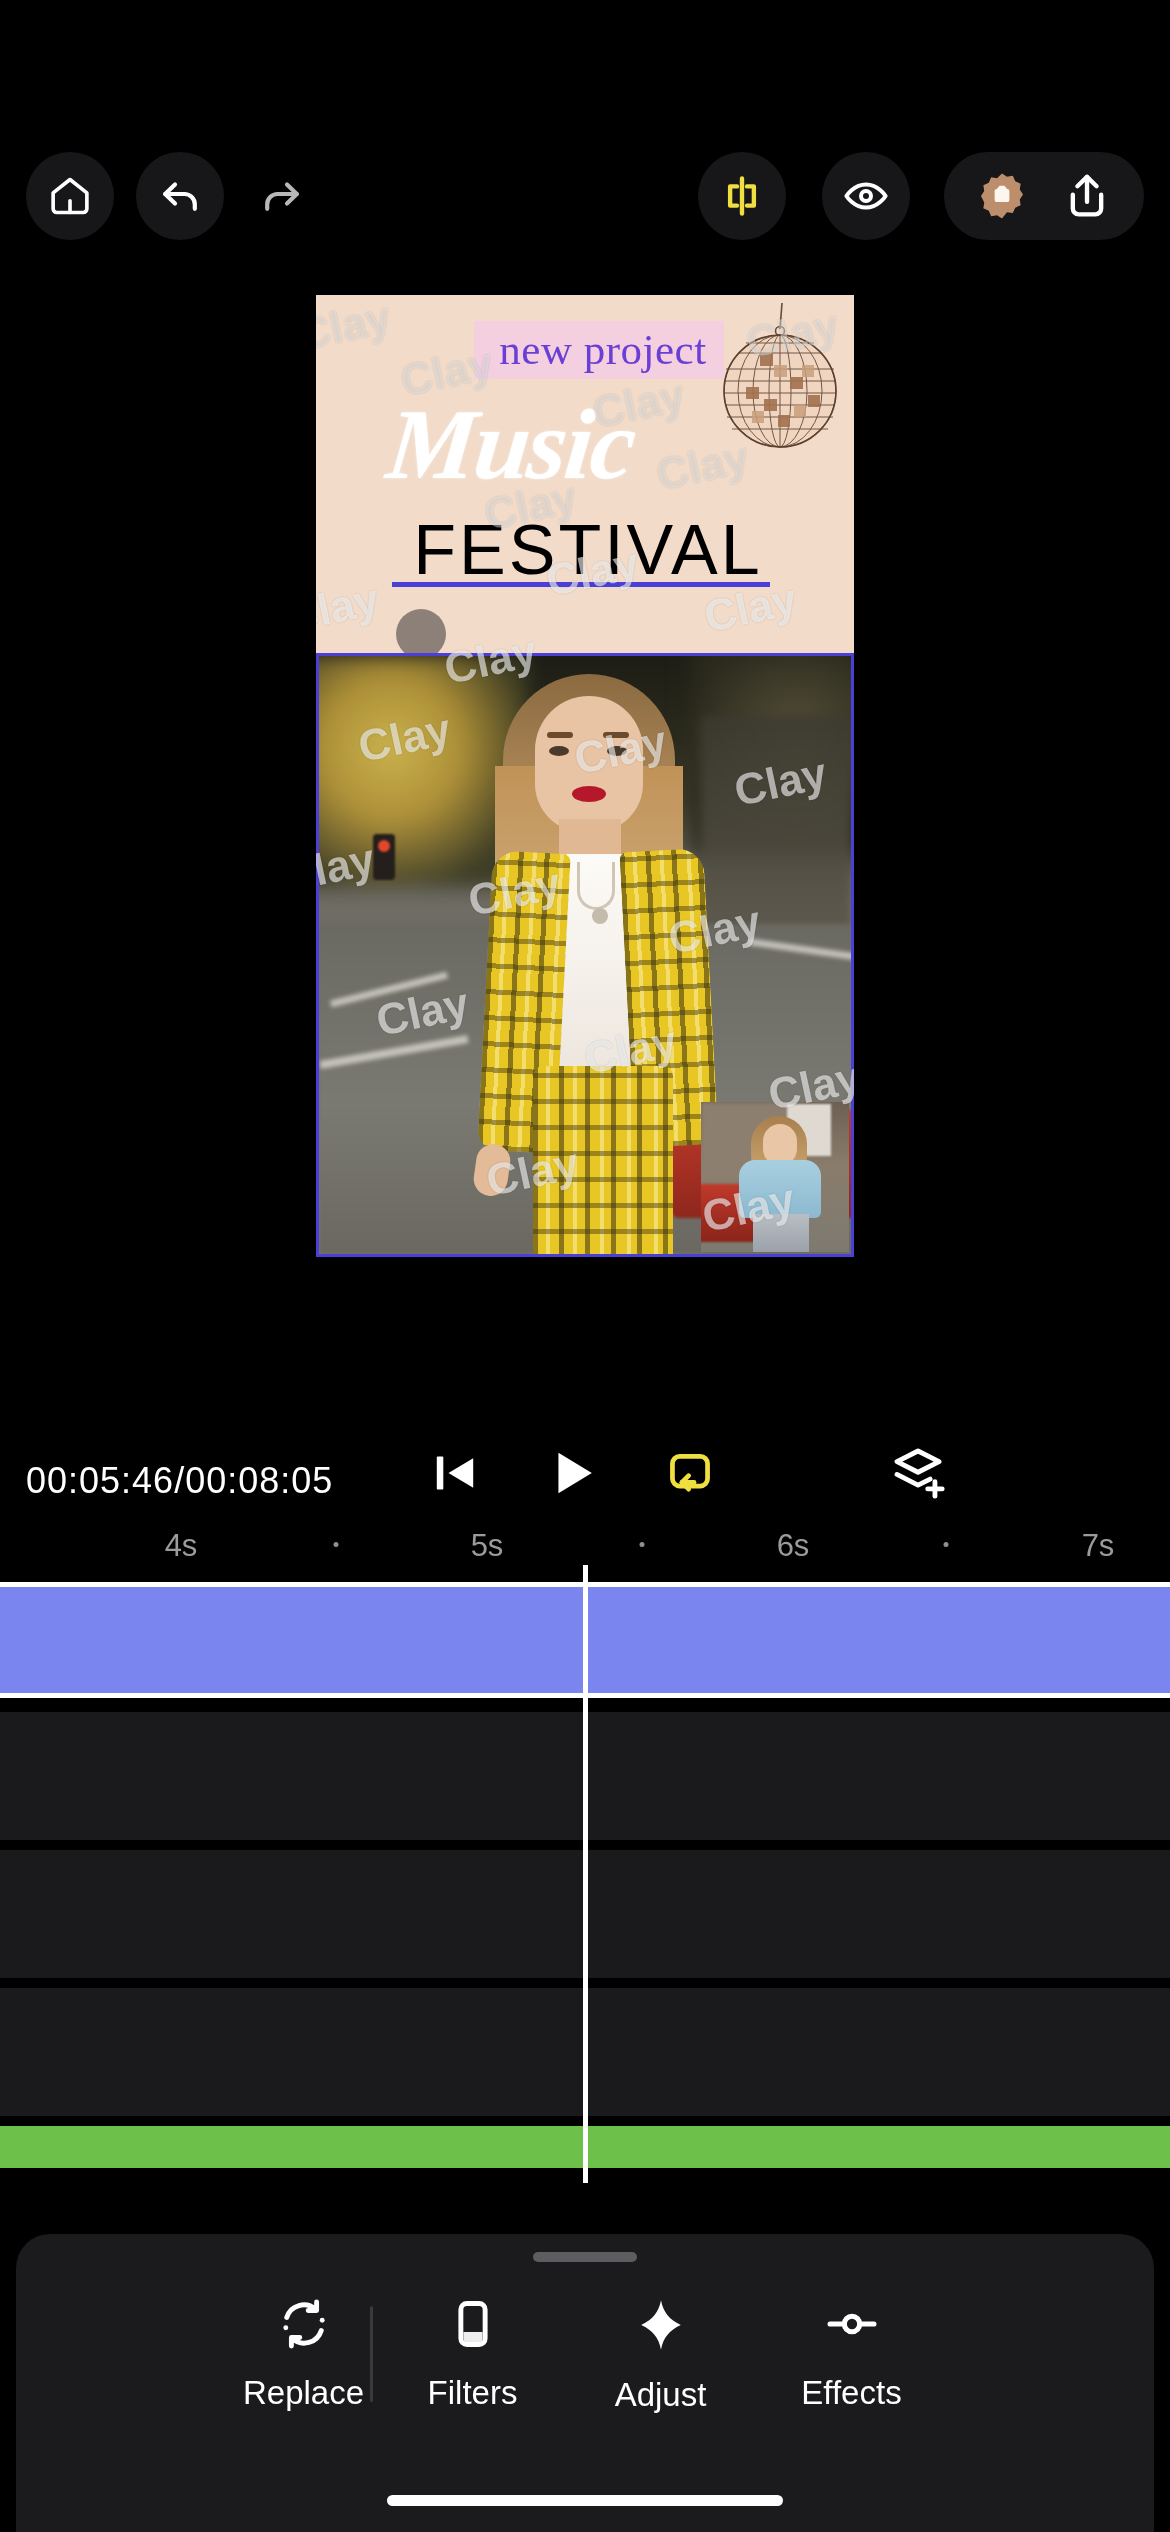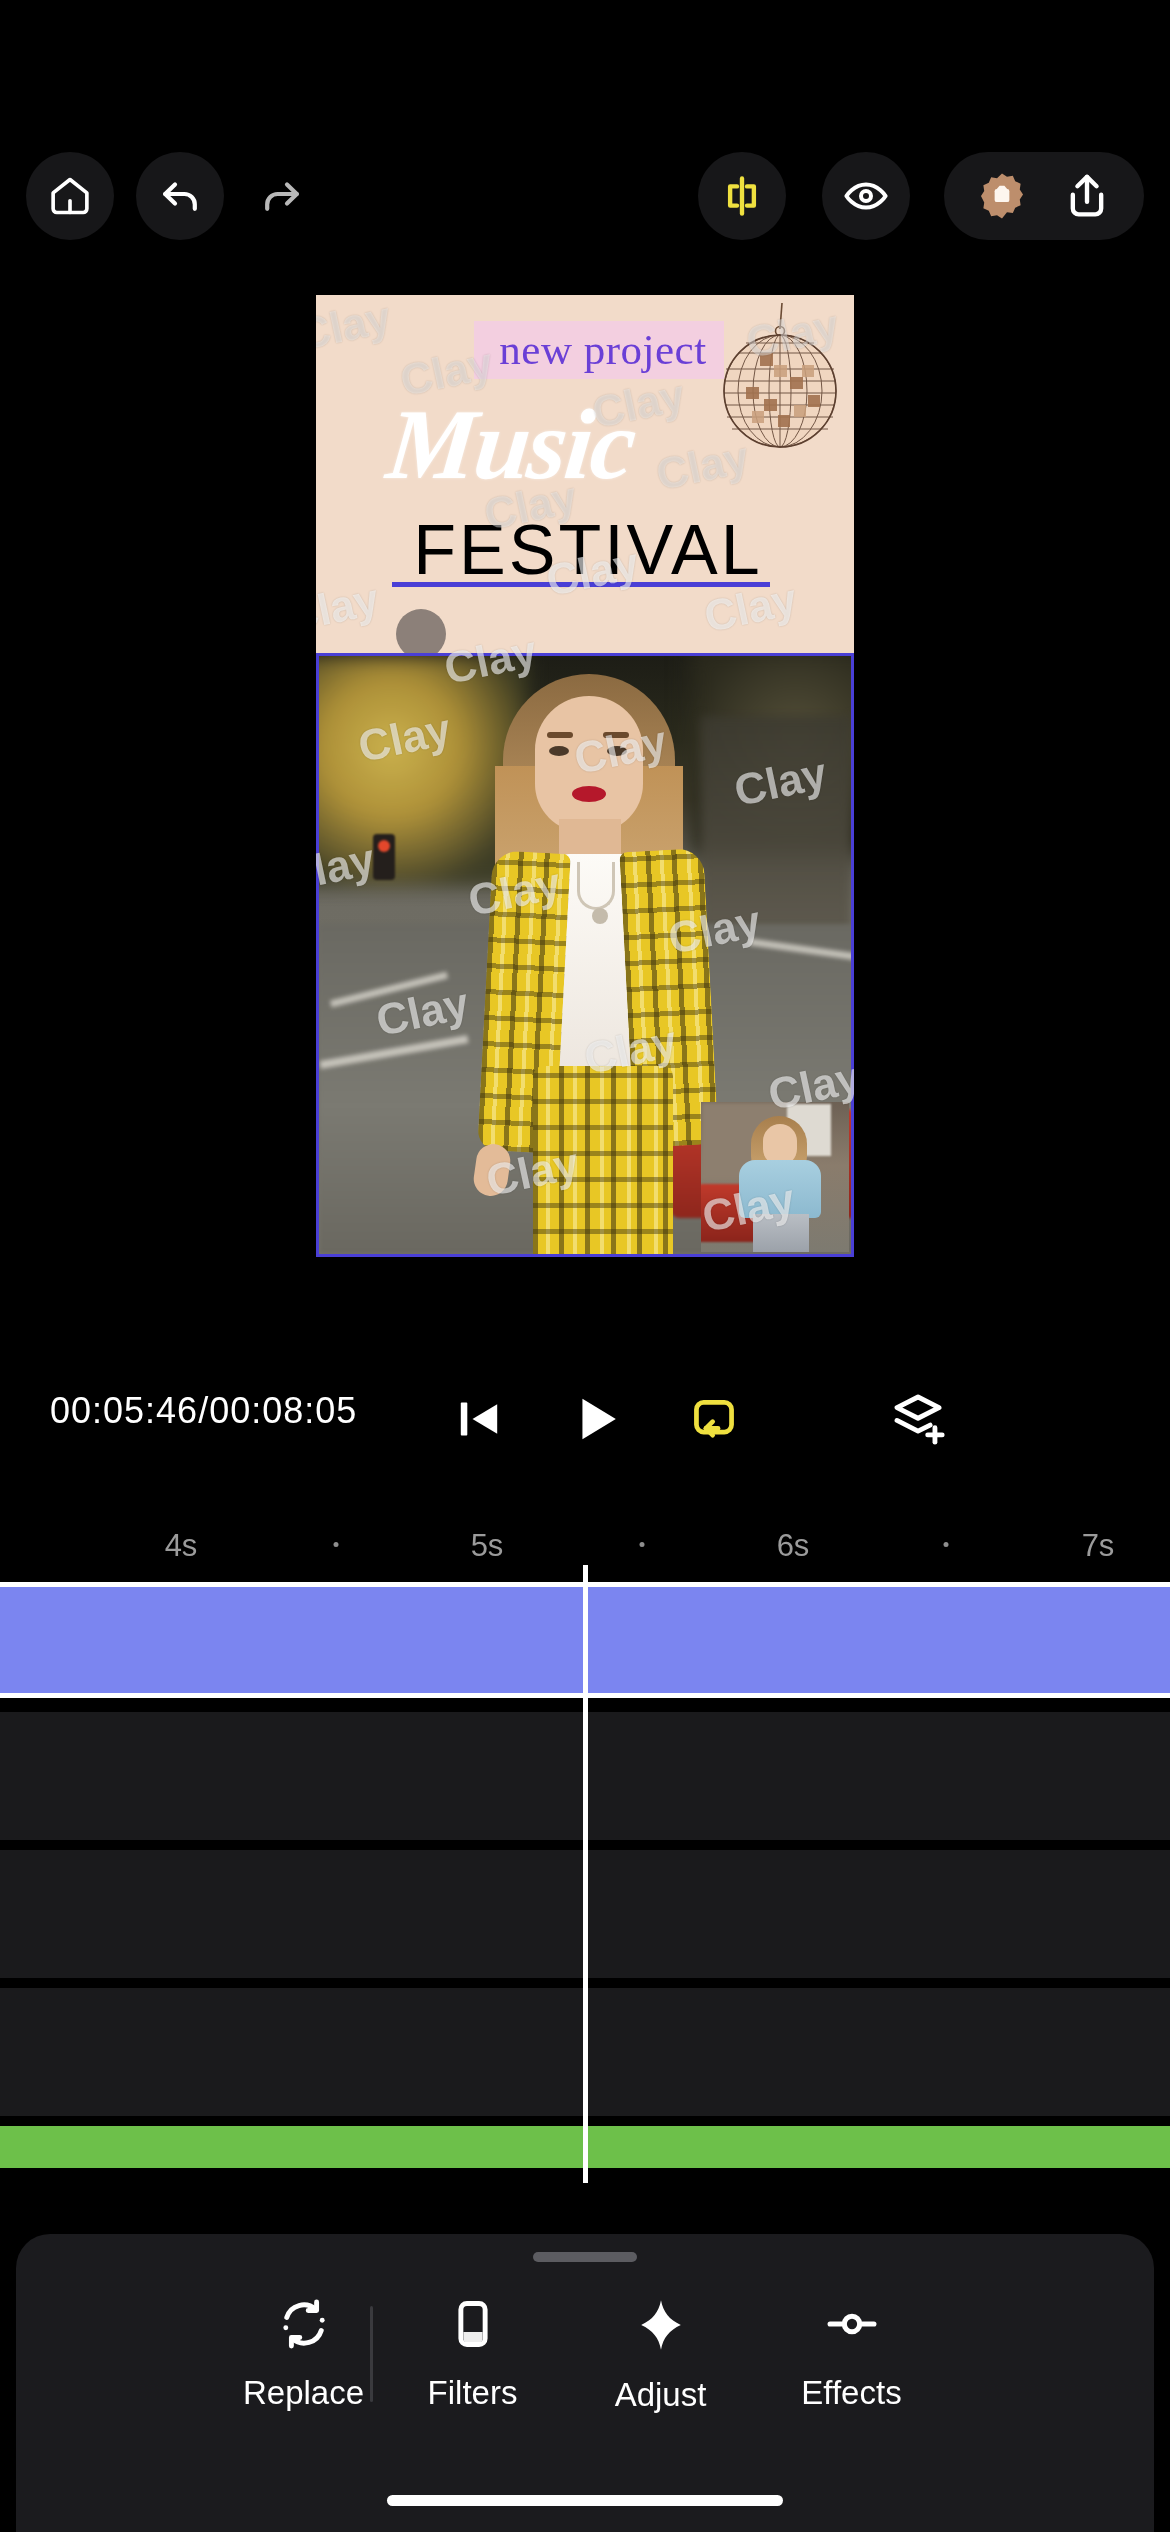--- a/index.html
+++ b/index.html
@@ -243,21 +243,21 @@
     font-weight:bold; font-size:44px;
     transform:rotate(-12deg);
     text-shadow:0 0 2px rgba(0,0,0,.18);
     white-space:nowrap;
   }
   .wm.dk { color:rgba(255,255,255,.42); }
 
   
   .transport {
     position:absolute; top:1390px; left:0; width:992px; height:112px;
-    display:flex; align-items:flex-start;padding-left:24px;
+    display:flex; align-items:flex-end;
   }
   .timecode {
     margin-left:26px; color:#fff; font-size:36px; letter-spacing:1px;
     white-space:nowrap;
   }
   .timecode .sep { color:#fff; }
   .tr-group { display:flex; align-items:center; gap:62px; margin-left:96px; }
   .layers-btn { margin-left:auto; margin-right:44px; }
 
   

